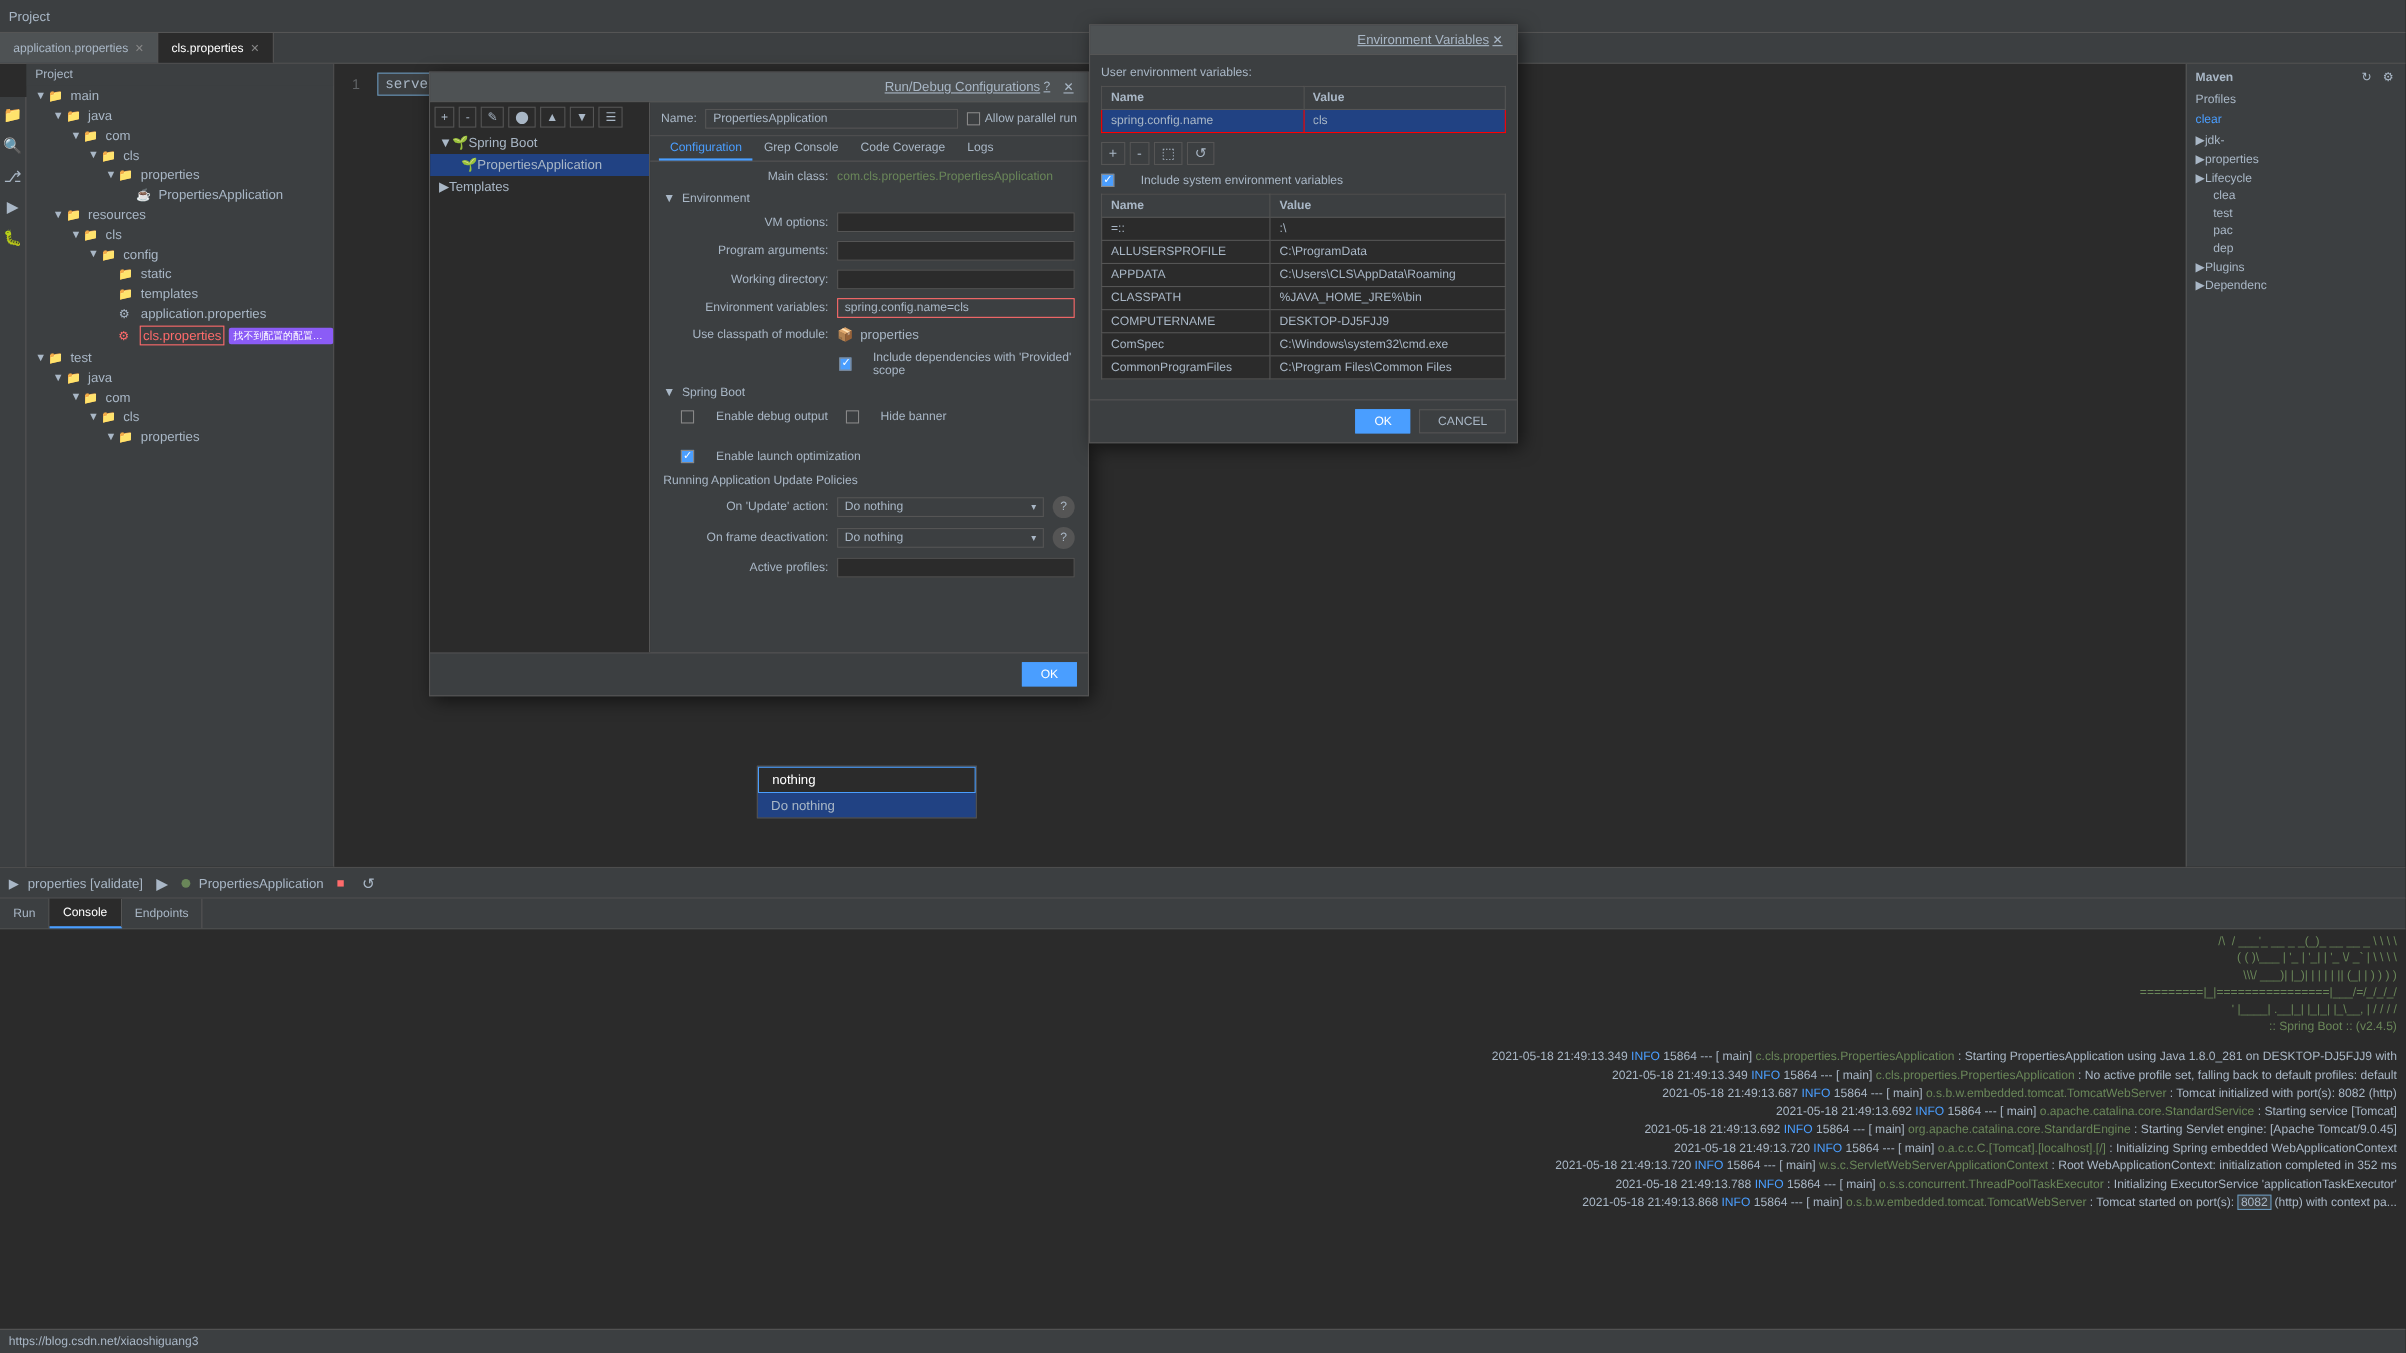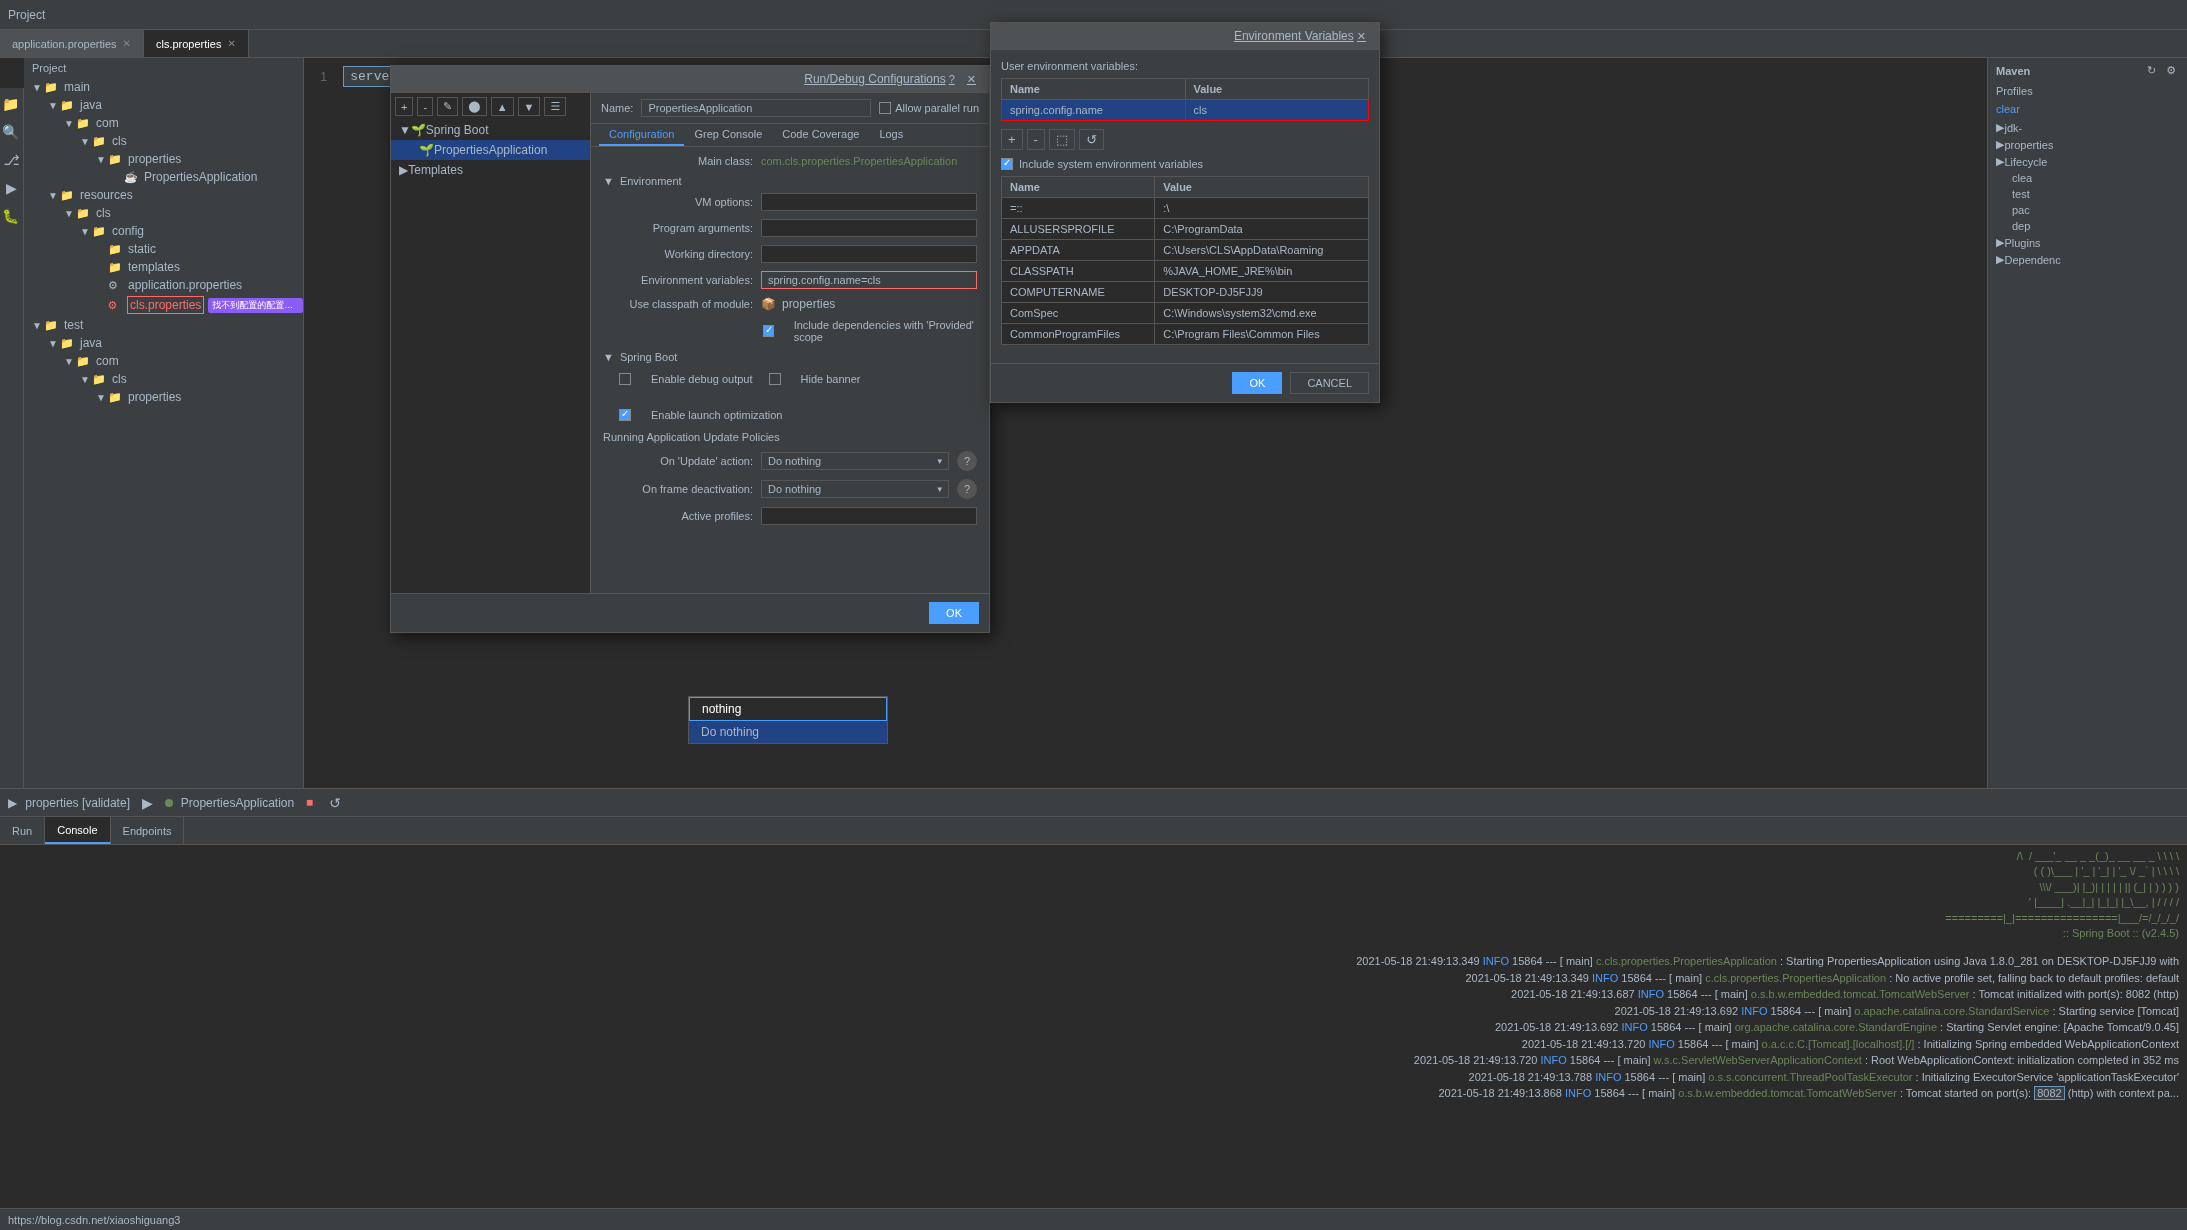--- a/index.html
+++ b/index.html
@@ -116,21 +116,21 @@
     .envvars-table td { padding: 4px 8px; font-size: 11px; border: 1px solid #555; color: #a9b7c6; }
     .envvars-table tr.selected td { background: #214283; }
     .envvars-table td input { background: transparent; border: none; color: #a9b7c6; font-size: 11px; width: 100%; outline: none; }
     .envvar-name-cell { border: 1px solid #ff0000 !important; }
     .envvar-value-cell { border: 1px solid #ff0000 !important; }
 
     .envvars-toolbar { display: flex; gap: 4px; margin-bottom: 8px; }
     .envvars-tool-btn { background: #3c3f41; border: 1px solid #555; color: #a9b7c6; padding: 2px 6px; cursor: pointer; font-size: 13px; }
 
     .sys-env-section { margin-top: 8px; }
-    .sys-env-checkbox { display: flex; align-items: flex-end; gap: 6px; font-size: 11px; color: #a9b7c6; margin-bottom: 6px; }
+    .sys-env-checkbox { display: flex; align-items: flex-end; gap: 24px; font-size: 11px; color: #a9b7c6; margin-bottom: 6px; }
 
     .envvars-footer { display: flex; justify-content: flex-end; padding: 8px 10px; gap: 8px; border-top: 1px solid #555; }
 
     
     .dropdown-popup { position: absolute; background: #3c3f41; border: 1px solid #555; z-index: 30; min-width: 200px; }
     .dropdown-option { padding: 4px 12px; font-size: 12px; color: #a9b7c6; cursor: pointer; }
     .dropdown-option.selected { background: #214283; }
     .dropdown-option.nothing { background: #2b2b2b; border: 1px solid #4a9eff; color: #ffffff; }
 
     
@@ -359,22 +359,22 @@
       <div class="bottom-tab">
         <span>Endpoints</span>
       </div>
     </div>
     <div class="console-output">
       
       <div class="spring-boot-art">
         <div>  /\&nbsp; / ___'_ __ _ _(_)_ __  __ _ \ \ \ \</div>
         <div> ( ( )\___ | '_ | '_| | '_ \/ _` | \ \ \ \</div>
         <div>  \\\/  ___)| |_)| | | | | || (_| |  ) ) ) )</div>
+        <div> =========|_|================|___/=/_/_/_/</div>
         <div>   '  |____| .__|_| |_|_| |_\__, | / / / /</div>
-        <div> =========|_|================|___/=/_/_/_/</div>
         <div> :: Spring Boot ::              (v2.4.5)</div>
       </div>
       <br>
       
       <div class="console-line">
         <span class="log-text">2021-05-18 21:49:13.349 </span>
         <span class="log-info">INFO </span>
         <span class="log-text">15864 --- [</span>
         <span class="log-text"> main] </span>
         <span class="log-highlight">c.cls.properties.PropertiesApplication</span>

